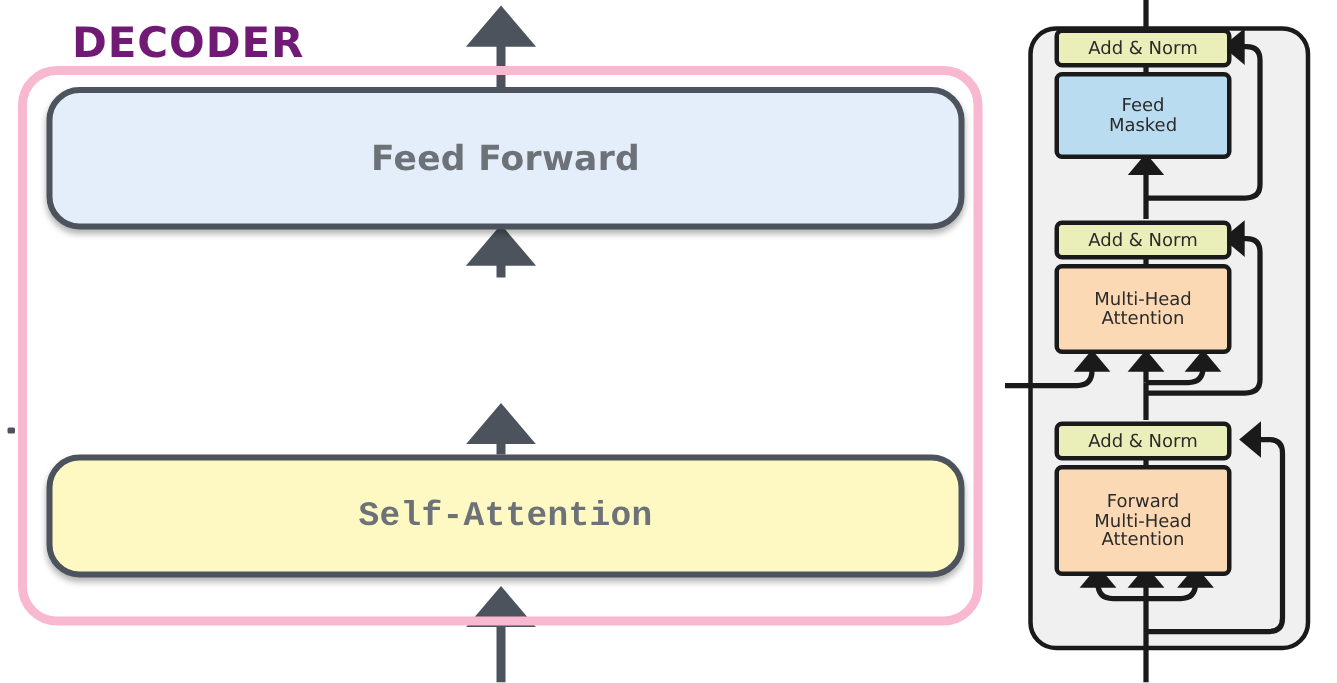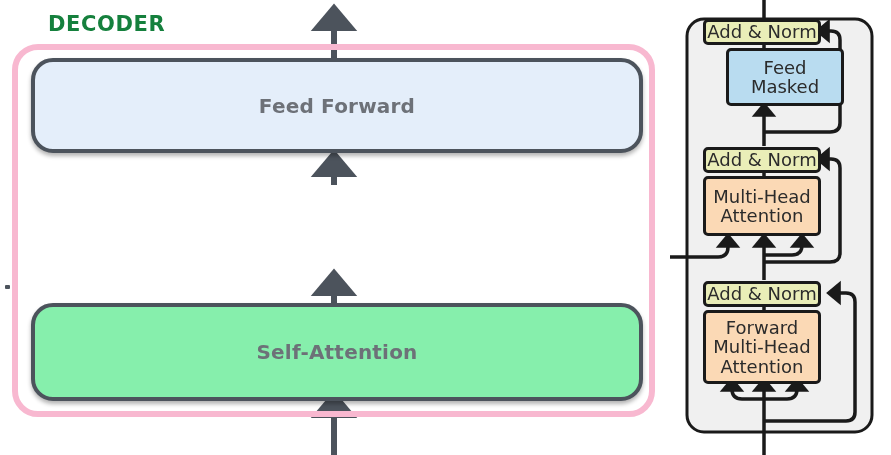--- a/index.html
+++ b/index.html
@@ -27,24 +27,24 @@
     position: absolute;
     left: 0; top: 0;
     width: 670px;
     height: 455px;
   }
 
   #decoder-label {
     position: absolute;
     left: 48px;
     top: 12px;
-    font-size: 21px;
+    font-size: 28px;
     font-weight: 700;
     letter-spacing: 0.6px;
-    color: #15803d;
+    color: #701a75;
     font-family: "DejaVu Sans", "Liberation Sans", sans-serif;
   }
 
   #decoder-container {
     position: absolute;
     left: 12px;
     top: 44px;
     width: 643px;
     height: 373px;
     border: 6px solid #f8b8d0;
@@ -59,41 +59,42 @@
     width: 612px;
     box-sizing: border-box;
     border: 4px solid #4c535c;
     border-radius: 22px;
     display: flex;
     align-items: center;
     justify-content: center;
     box-shadow: 0 3px 4px rgba(0,0,0,0.30);
   }
   .block-label {
-    font-size: 20px;
+    font-size: 23px;
     font-weight: 700;
     color: #6d7178;
     letter-spacing: 0.2px;
     white-space: nowrap;
   }
 
   #block-feed-forward {
     top: 58px;
     height: 95px;
     background: #e4eefa;
   }
   #block-encoder-decoder-attention {
     top: 185px;
     height: 95px;
     background: #fceade;
   }
   #block-self-attention {
     top: 303px;
-    height: 98px;
-    background: #86efac;
+    height: 82px;
+    background: #fef9c3;
+    font-family: Liberation Mono, monospace;
   }
 
   
   #edge-tick {
     position: absolute;
     left: 5px;
     top: 285px;
     width: 5px;
     height: 4px;
     background: #4c535c;
@@ -113,21 +114,21 @@
     position: absolute;
     box-sizing: border-box;
     border: 3px solid #1a1a1a;
     border-radius: 5px;
     display: flex;
     align-items: center;
     justify-content: center;
     text-align: center;
     line-height: 1.08;
     color: #2b2b2b;
-    font-size: 18px;
+    font-size: 12px;
     font-family: "DejaVu Sans", "Liberation Sans", sans-serif;
   }
   .rbox.addnorm { background: #eaeeb8; height: 26px; }
   .rbox.ffwd    { background: #b9dcf0; }
   .rbox.attn    { background: #fbd9b5; text-align: right; }
 </style>
 </head>
 <body>
 
 <div id="canvas">
@@ -204,21 +205,21 @@
 
       <line x1="94" y1="58" x2="94" y2="40" stroke="#1a1a1a" stroke-width="3.5"></line>
 
       <line x1="94" y1="19" x2="94" y2="0" stroke="#1a1a1a" stroke-width="3.5"></line>
     </svg>
 
     <div class="rbox addnorm" style="left:33px; top:19px; width:118px;">
       <span>Add &amp; Norm</span>
     </div>
 
-    <div class="rbox ffwd" style="left:33px; top:48px; width:118px; height:58px; flex-direction:column;margin-left:23px;">
+    <div class="rbox ffwd" style="left:33px; top:48px; width:118px; height:58px; flex-direction:column;">
       <span>Feed</span>
       <span>Masked</span>
     </div>
 
     <div class="rbox addnorm" style="left:33px; top:147px; width:118px;">
       <span>Add &amp; Norm</span>
     </div>
 
     <div class="rbox attn" style="left:33px; top:176px; width:118px; height:60px; flex-direction:column;">
       <span>Multi-Head</span>

